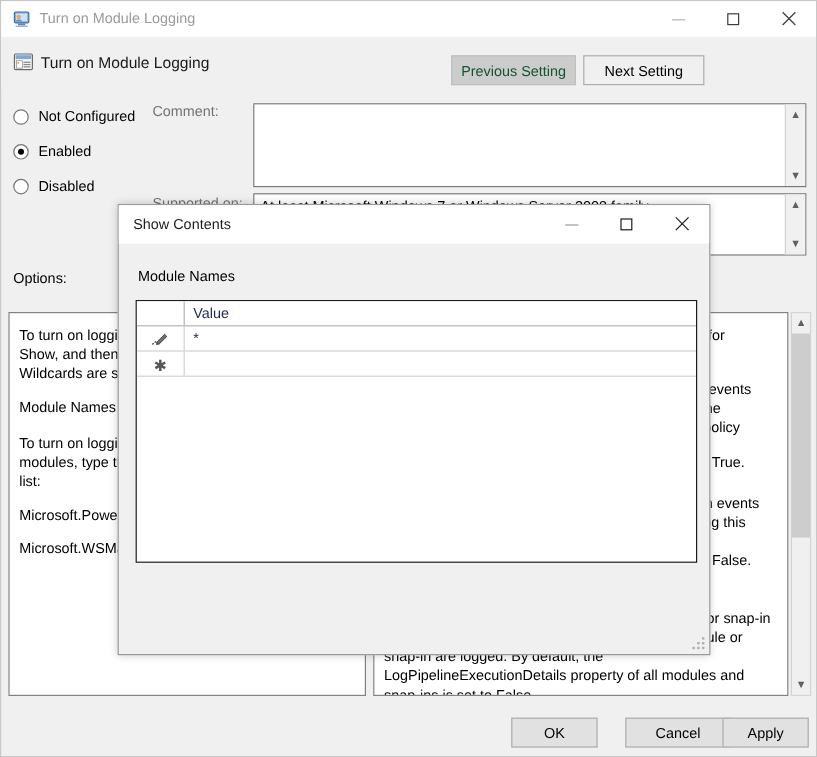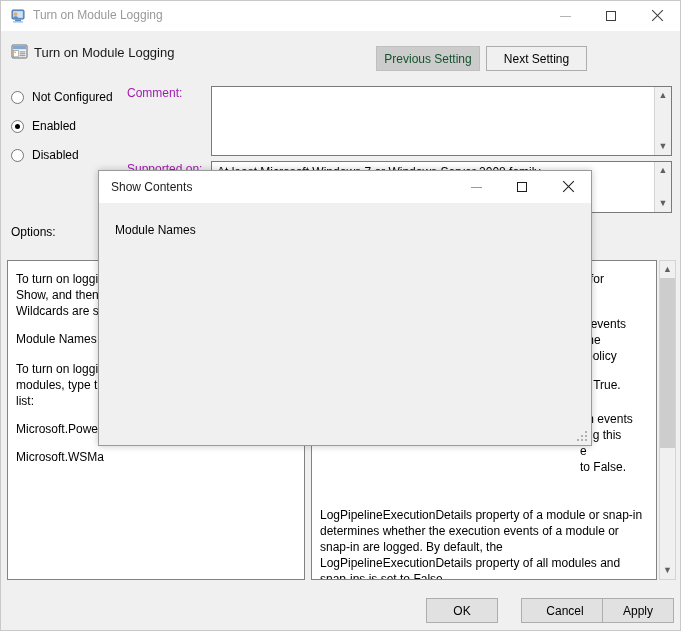--- a/index.html
+++ b/index.html
@@ -158,21 +158,21 @@
     font-size: 12px;
     white-space: nowrap;
   }
   #radio-not-configured { top: 89px; }
   #radio-enabled        { top: 118px; }
   #radio-disabled       { top: 147px; }
 
   .field-label {
     position: absolute;
     font-size: 12px;
-    color: #a21caf;
+    color: #737373;
     white-space: nowrap;
   }
   #comment-label { left: 126px; top: 85px; }
   #supported-label { left: 126px; top: 161px; }
 
   
   .textbox {
     position: absolute;
     background: #ffffff;
     border: 1px solid #7a7a7a;
@@ -276,21 +276,21 @@
 
   
   #main-ok-button     { position: absolute; left: 425px; top: 597px; width: 72px; height: 25px; }
   #main-cancel-button { position: absolute; left: 520px; top: 597px; width: 88px; height: 25px; }
   #main-apply-button  { position: absolute; left: 601px; top: 597px; width: 72px; height: 25px; }
 
   
   #show-contents-dialog {
     position: absolute;
     left: 98px; top: 170px;
-    width: 494px; height: 276px;
+    width: 494px; height: 376px;
     background: #f0f0f0;
     border: 1px solid #9a9a9a;
     box-sizing: border-box;
     box-shadow: 0 0 7px rgba(0,0,0,0.22);
     padding-left: 12px;
   }
   .dlg-titlebar {
     position: absolute;
     left: 0; top: 0;
     width: 100%; height: 32px;
@@ -533,20 +533,44 @@
     <div class="dlg-winbtn dlg-max">
       <span class="dlg-glyph-max"></span>
     </div>
     <div class="dlg-winbtn dlg-close">
       <span class="dlg-glyph-close"></span>
     </div>
   </div>
 
   <span id="module-names-label">Module Names</span>
 
+  <div id="value-grid">
+    <div class="grid-header">
+      <div class="hcell-sel"></div>
+      <div class="hcell-value">Value</div>
+    </div>
+
+    <div class="grid-row r1">
+      <div class="row-head">
+        <svg width="15" height="13" viewBox="0 0 15 13">
+          <line x1="1" y1="11" x2="4" y2="8.5" stroke="#3a3a3a" stroke-width="1.1" stroke-dasharray="1.4 1.1"></line>
+          <path d="M4.5 9.2 L11.2 2.6 L13 4.4 L6.3 11 Z" fill="#6f6f6f" stroke="#3a3a3a" stroke-width="0.7"></path>
+          <path d="M4.5 9.2 L6.3 11 L4.1 11.5 Z" fill="#2f2f2f"></path>
+        </svg>
+      </div>
+      <div class="row-cell">*</div>
+    </div>
+
+    <div class="grid-row r2">
+      <div class="row-head">
+        <span class="new-row-marker">✱</span>
+      </div>
+      <div class="row-cell"></div>
+    </div>
+  </div>
 
   <div id="resize-grip">
     <span class="grip-dot" style="left:8px; top:0px"></span>
     <span class="grip-dot" style="left:4px; top:4px"></span>
     <span class="grip-dot" style="left:8px; top:4px"></span>
     <span class="grip-dot" style="left:0px; top:8px"></span>
     <span class="grip-dot" style="left:4px; top:8px"></span>
     <span class="grip-dot" style="left:8px; top:8px"></span>
   </div>
 </div>

